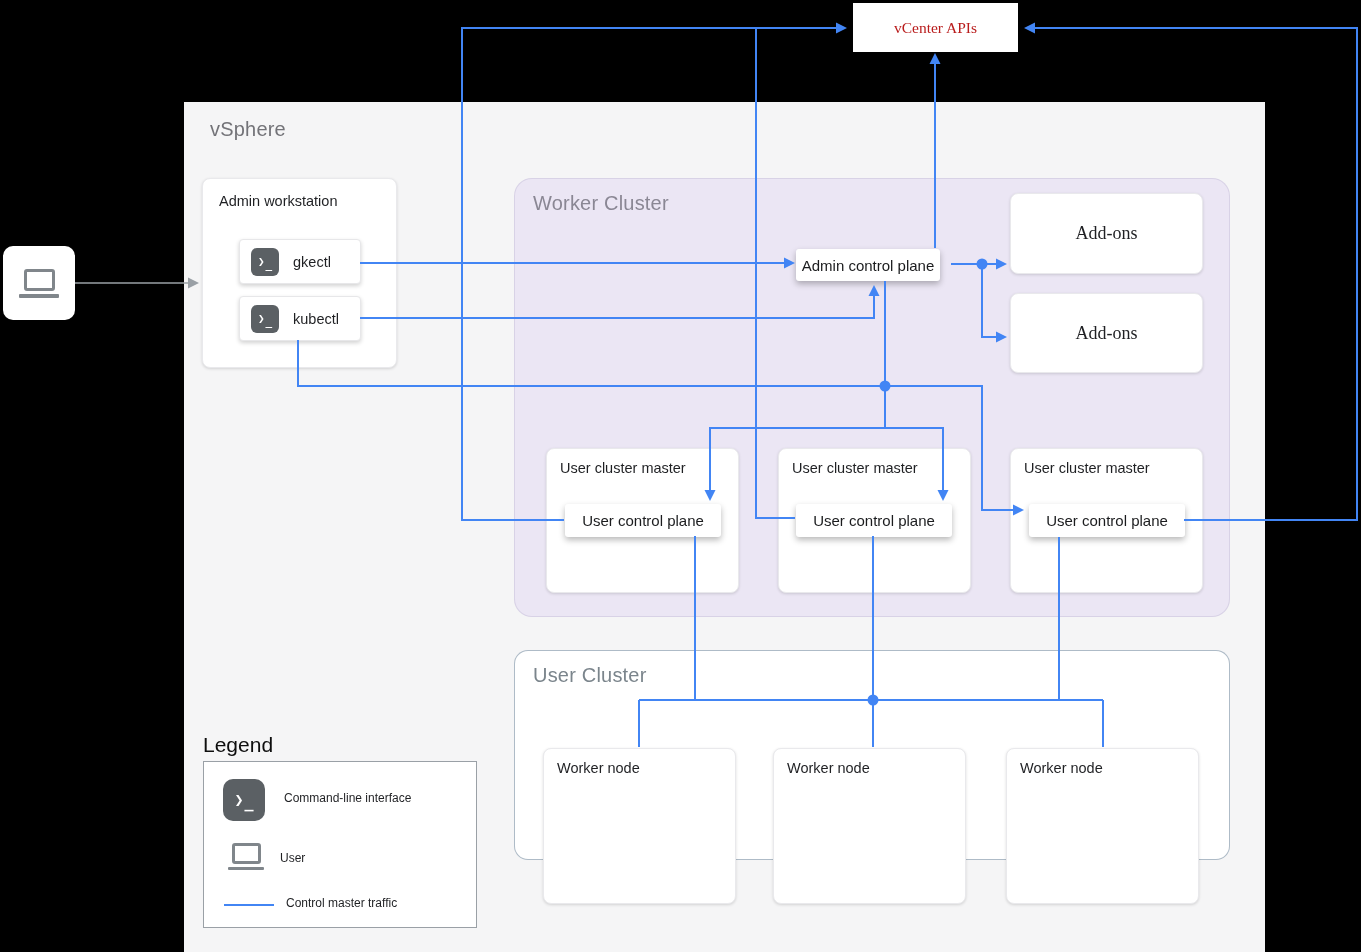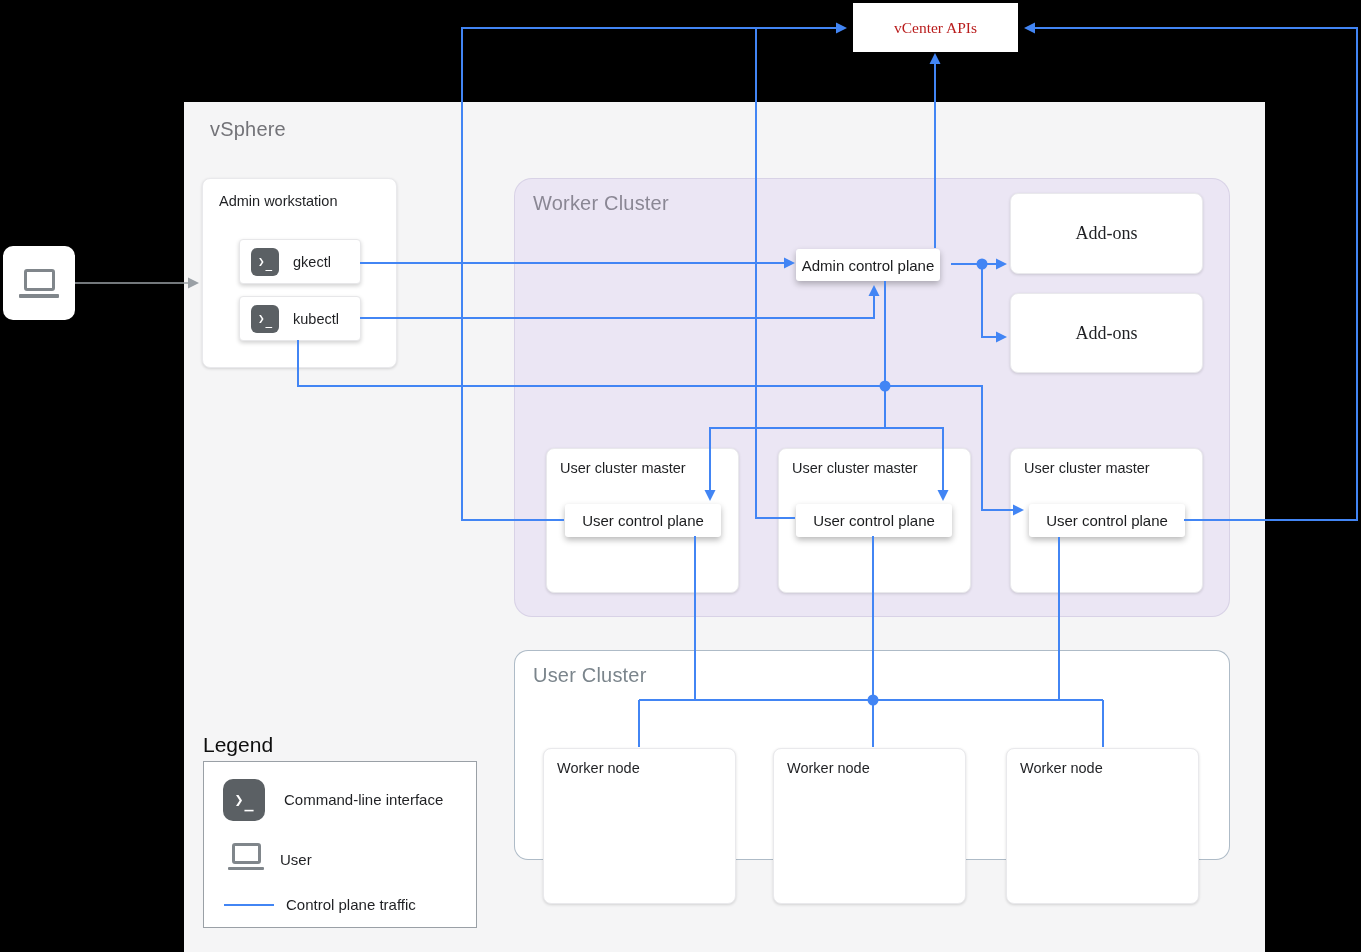--- a/index.html
+++ b/index.html
@@ -63,21 +63,21 @@
   .laptop.sm .laptop-screen{width:23px;height:15px;border-width:3px;}
   .laptop.sm .laptop-base{width:36px;height:3.5px;margin-top:2.5px;}
 
   .user-entry{left:3px;top:246px;width:72px;height:74px;background:#fff;border-radius:10px;
               display:flex;align-items:center;justify-content:center;}
 
   
   .legend-title{left:203px;top:725px;font-size:21px;color:#0e0e0e;margin-top:8px;}
   .legend-box{left:203px;top:761px;width:274px;height:167px;background:#fff;
               border:1px solid #9aa0a6;box-sizing:border-box;}
-  .legend-label{position:absolute;font-size:15px;color:#1f2023;}
+  .legend-label{position:absolute;font-size:12px;color:#1f2023;}
   .legend-line{position:absolute;left:20px;top:142px;width:50px;height:2px;background:#4285f4;}
 
   
   .lines{position:absolute;left:0;top:0;width:1361px;height:952px;pointer-events:none;z-index:50;}
   .lines path{fill:none;stroke:#4285f4;stroke-width:2;}
   .lines path.gray{stroke:#9aa0a6;stroke-width:1.6;}
   .lines polygon{fill:#4285f4;}
   .lines polygon.gray{fill:#9aa0a6;}
   .lines circle{fill:#4285f4;}
 </style>
@@ -163,21 +163,21 @@
       </span>
     <div class="legend-label" style="left:80px;top:29px;">Command-line interface</div>
 
     <span class="laptop sm abs" style="left:24px;top:81px;">
       <span class="laptop-screen"></span>
       <span class="laptop-base"></span>
     </span>
     <div class="legend-label" style="left:76px;top:89px;">User</div>
 
     <span class="legend-line"></span>
-    <div class="legend-label" style="left:82px;top:134px;">Control plane traffic</div>
+    <div class="legend-label" style="left:82px;top:134px;">Control master traffic</div>
   </div>
 
   <svg class="lines" viewBox="0 0 1361 952">
 
     <g>
       <path class="gray" d="M75 283 H190"></path>
       <polygon class="gray" points="199,283 188,277.5 188,288.5"></polygon>
     </g>
 
     <g>

